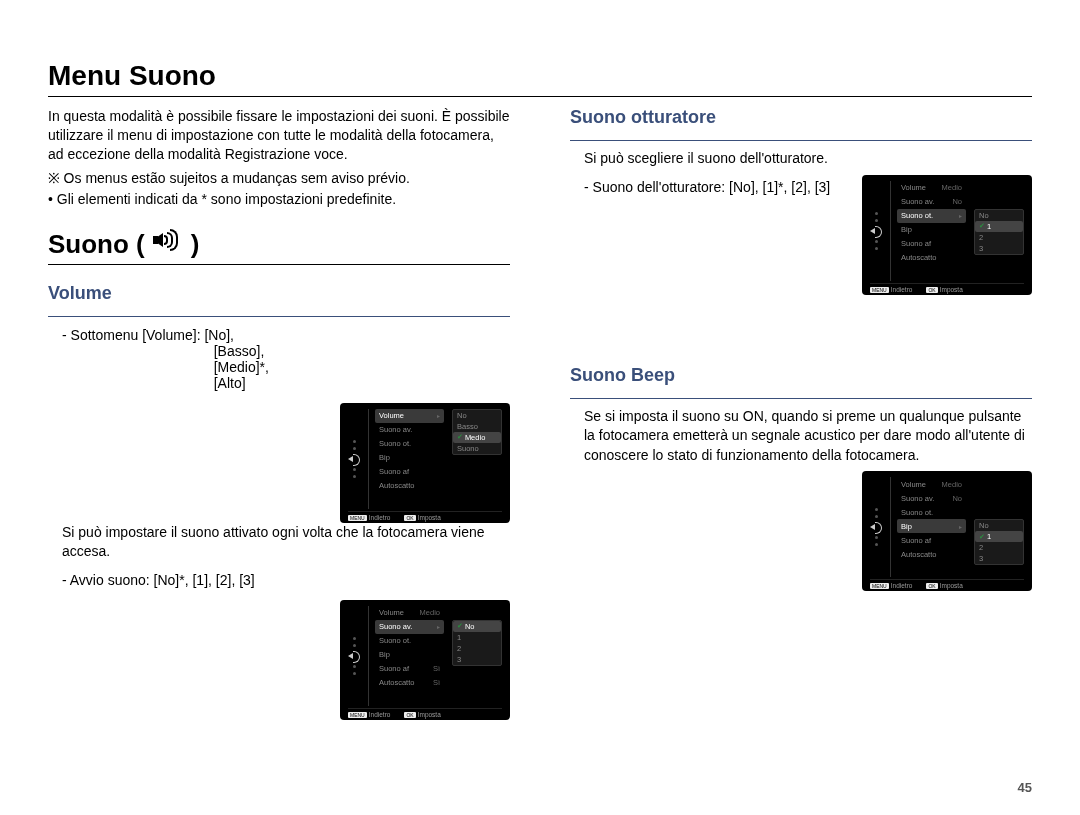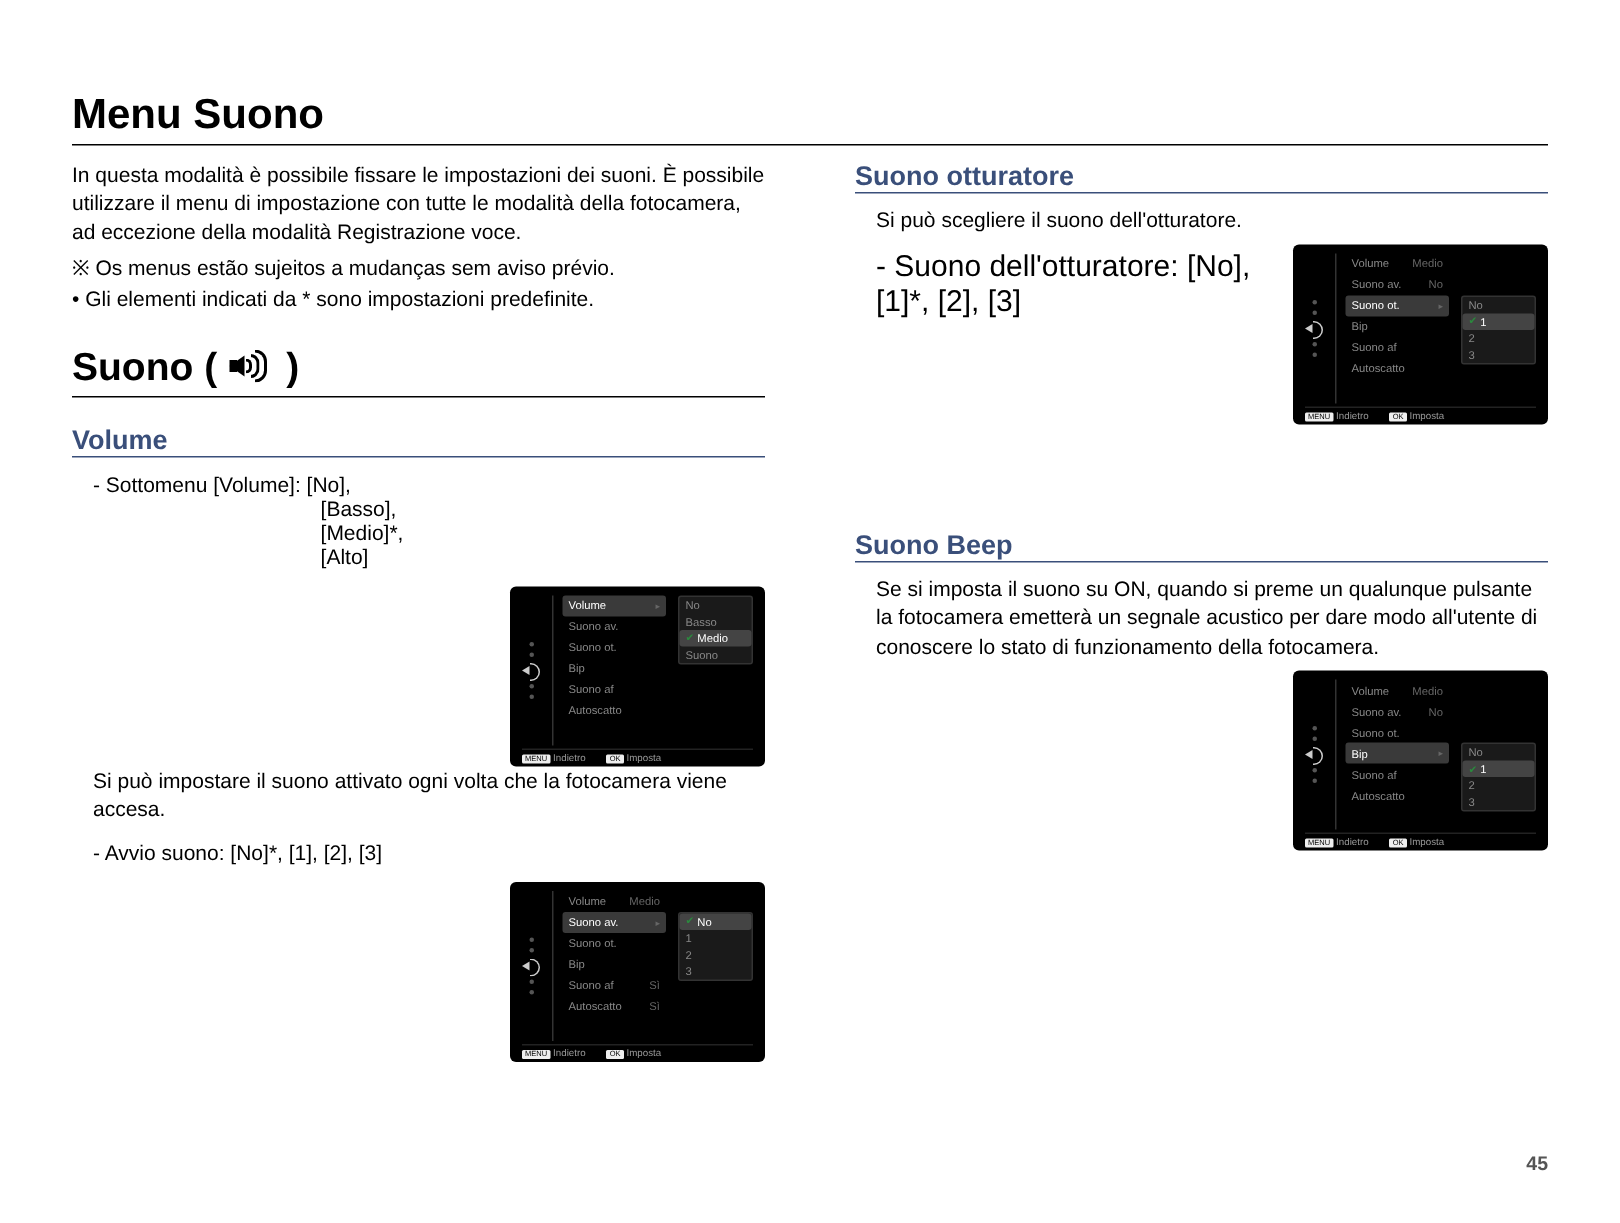--- a/index.html
+++ b/index.html
@@ -37,28 +37,27 @@
     margin-top: 4px;
   }
   .section-title {
     font-size: 26px;
     font-weight: bold;
     border-bottom: 1.5px solid #000;
     padding-bottom: 4px;
     margin-top: 22px;
     margin-bottom: 10px;
     display: flex;
-    align-items: center;
     gap: 8px;
   }
   .sub-title {
     font-size: 18px;
     color: #3a4f7a;
     border-bottom: 1px solid #3a4f7a;
-    padding-bottom: 0;
+    padding-bottom: 12px;
     margin-top: 18px;
     margin-bottom: 8px;
   }
   .body-text {
     font-size: 14px;
     line-height: 1.4;
     margin-left: 14px;
     text-indent: 0;
   }
   .submenu-row {
@@ -188,21 +187,21 @@
     position:absolute; left:0; top:7px; width:5px; height:8px; background:#000;
   }
   .speaker-icon .w1,.speaker-icon .w2,.speaker-icon .w3{
     position:absolute; border:2px solid #000; border-left:none; border-radius:0 20px 20px 0;
   }
   .speaker-icon .w1{ left:11px; top:6px; width:4px; height:10px;}
   .speaker-icon .w2{ left:14px; top:3px; width:6px; height:16px;}
   .speaker-icon .w3{ left:17px; top:0; width:8px; height:22px;}
   .page-number {
     position:absolute;
-    bottom:32px;
+    bottom:20px;
     right:48px;
     font-size:13px;
     font-weight:bold;
     color:#555;
   }
 </style>
 </head>
 <body>
 
 <h1 class="page-title">Menu Suono</h1>
@@ -397,21 +396,21 @@
             <div class="menu-val">
                 <span>3</span>
               </div>
           </div>
         </div>
         <div class="camera-footer">
           <span><span class="foot-btn">MENU</span><span>Indietro</span></span>
           <span><span class="foot-btn">OK</span><span>Imposta</span></span>
         </div>
       </div>
-      <p style="font-size:20px">- Suono dell'otturatore: [No], [1]*, [2], [3]</p>
+      <p style="font-size:14px">- Suono dell'otturatore: [No], [1]*, [2], [3]</p>
       <div style="clear:both"></div>
     </div>
 
     <h3 class="sub-title" style="margin-top:70px">Suono Beep</h3>
     <p class="body-text">Se si imposta il suono su ON, quando si preme un qualunque pulsante la fotocamera emetterà un segnale acustico per dare modo all'utente di conoscere lo stato di funzionamento della fotocamera.</p>
 
     <div style="margin-top:10px; margin-left:14px;">
       <div class="camera-screen floated-right">
         <div class="menu-body">
           <div class="menu-left">

